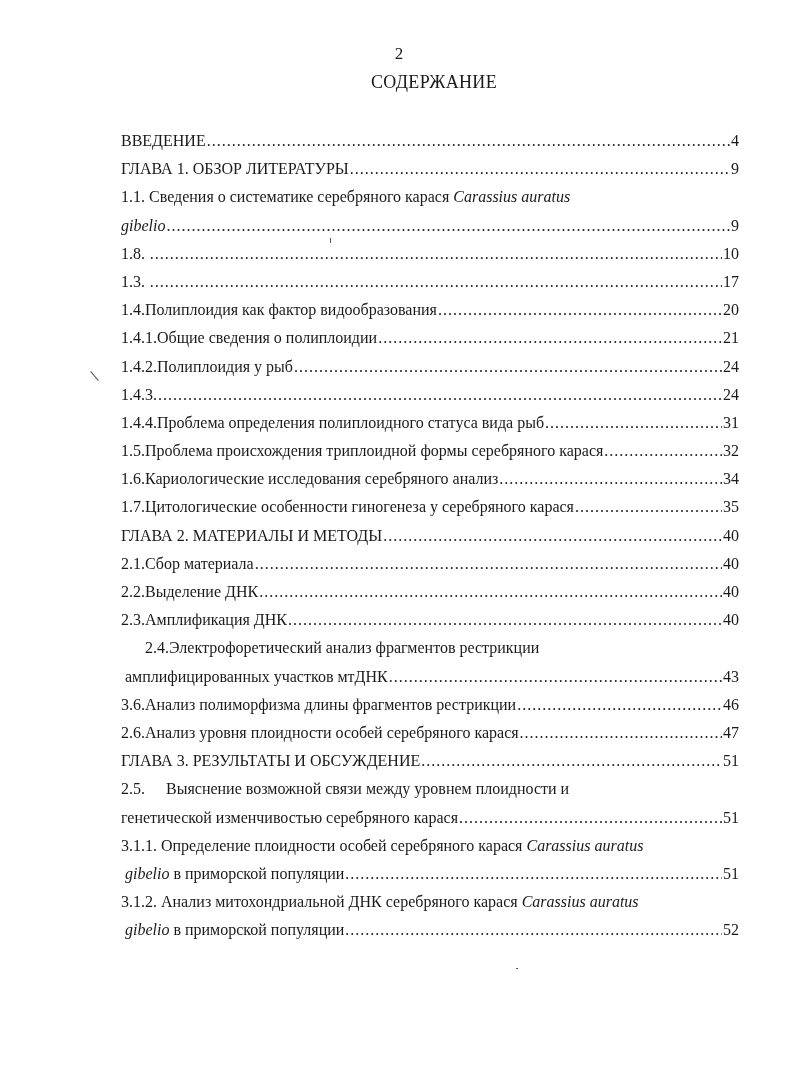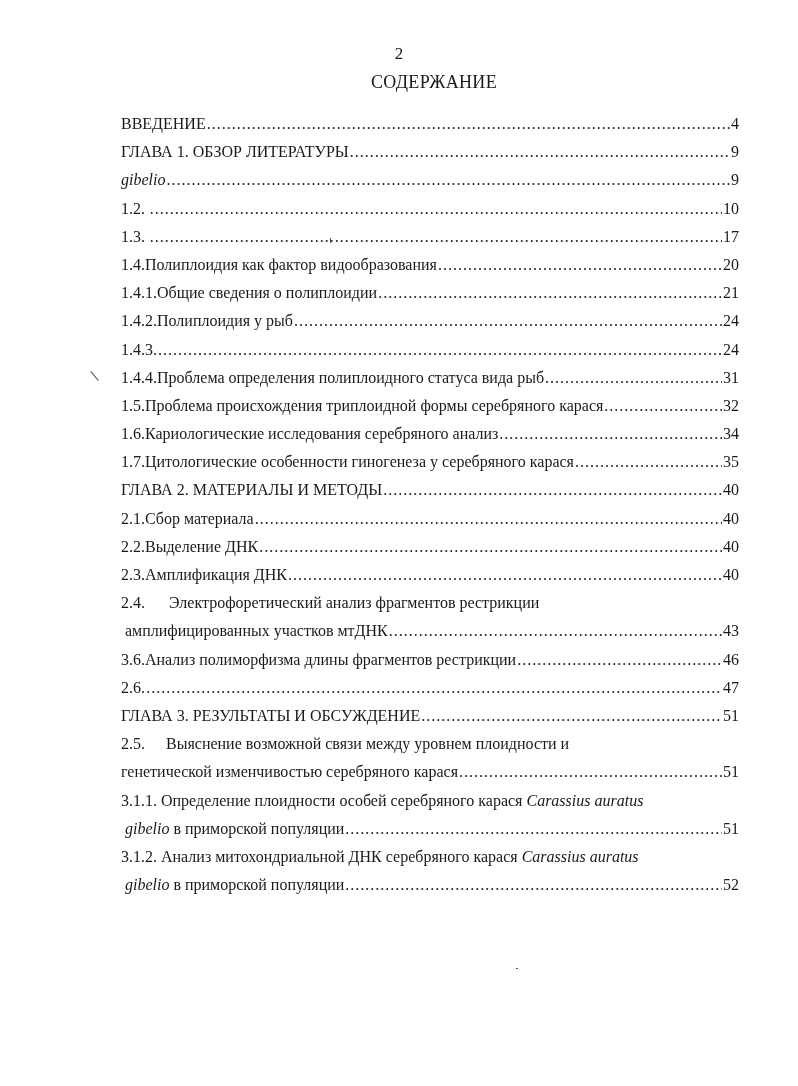--- a/index.html
+++ b/index.html
@@ -1,24 +1,24 @@
 <!DOCTYPE html>
 <html><head>
 <meta charset="utf-8">
 <style>
   html, body { margin: 0; padding: 0; background: #ffffff; }
   body { width: 798px; height: 1086px; position: relative; overflow: hidden;
          font-family: "Liberation Serif", "DejaVu Serif", serif; color: #1a1a1a; }
   .page-number { position: absolute; top: 44px; left: 0; width: 798px; text-align: center; font-size: 17px; }
   .title { position: absolute; top: 72px; left: 0; width: 868px; text-align: center; font-size: 18px; letter-spacing: 0.3px; }
-  .toc { position: absolute; top: 115px; left: 121px; width: 618px; }
+  .toc { position: absolute; top: 132px; left: 121px; width: 618px; }
   .row { display: flex; align-items: baseline; height: 28.2px; font-size: 16px; white-space: nowrap; }
   .row .num { display: inline-block; }
   .row .num.w1 { width: 52px; }
-  .row .num.w3 { width: 48px; }
+  .row .num.w3 { width: 48px; text-align: right; }
   .row .label { flex: 0 1 auto; }
   .row .label i { font-style: italic; }
   .row .dots { flex: 1 1 auto; overflow: hidden; margin: 0 1px; letter-spacing: 1px; color: #222; }
   .row .dots::before { content: "......................................................................................................................................................................................................................"; }
   .row .page { flex: 0 0 auto; }
   .row.cont-ind .label { padding-left: 4px; }
   .mark { position: absolute; background: #555; }
 </style>
 </head>
 <body>
@@ -33,29 +33,32 @@
     <span class="dots"></span>
     <span class="page">4</span>
   </div>
 
   <div class="row">
     <span class="label">ГЛАВА 1. ОБЗОР ЛИТЕРАТУРЫ</span>
     <span class="dots"></span>
     <span class="page">9</span>
   </div>
 
+  <div class="row">
+    <span class="label"><span>1.1.</span> <span>Сведения о систематике серебряного карася</span> <i>Carassius auratus</i></span>
+  </div>
 
   <div class="row">
     <span class="label"><i>gibelio</i></span>
     <span class="dots"></span>
     <span class="page">9</span>
   </div>
 
   <div class="row">
-    <span class="num w1">1.2.</span>
+    <span class="num w1">1.8.</span>
     <span class="dots"></span>
     <span class="page">10</span>
   </div>
 
   <div class="row">
     <span class="num w1">1.3.</span>
     <span class="dots"></span>
     <span class="page">17</span>
   </div>
 
@@ -154,20 +157,21 @@
 
   <div class="row">
     <span class="num" style="width:45px">3.6.</span>
     <span class="label">Анализ полиморфизма длины фрагментов рестрикции</span>
     <span class="dots"></span>
     <span class="page">46</span>
   </div>
 
   <div class="row">
     <span class="num" style="width:45px">2.6.</span>
+    <span class="label">Анализ уровня плоидности особей серебряного карася</span>
     <span class="dots"></span>
     <span class="page">47</span>
   </div>
 
   <div class="row">
     <span class="label">ГЛАВА 3. РЕЗУЛЬТАТЫ И ОБСУЖДЕНИЕ</span>
     <span class="dots"></span>
     <span class="page">51</span>
   </div>
 

